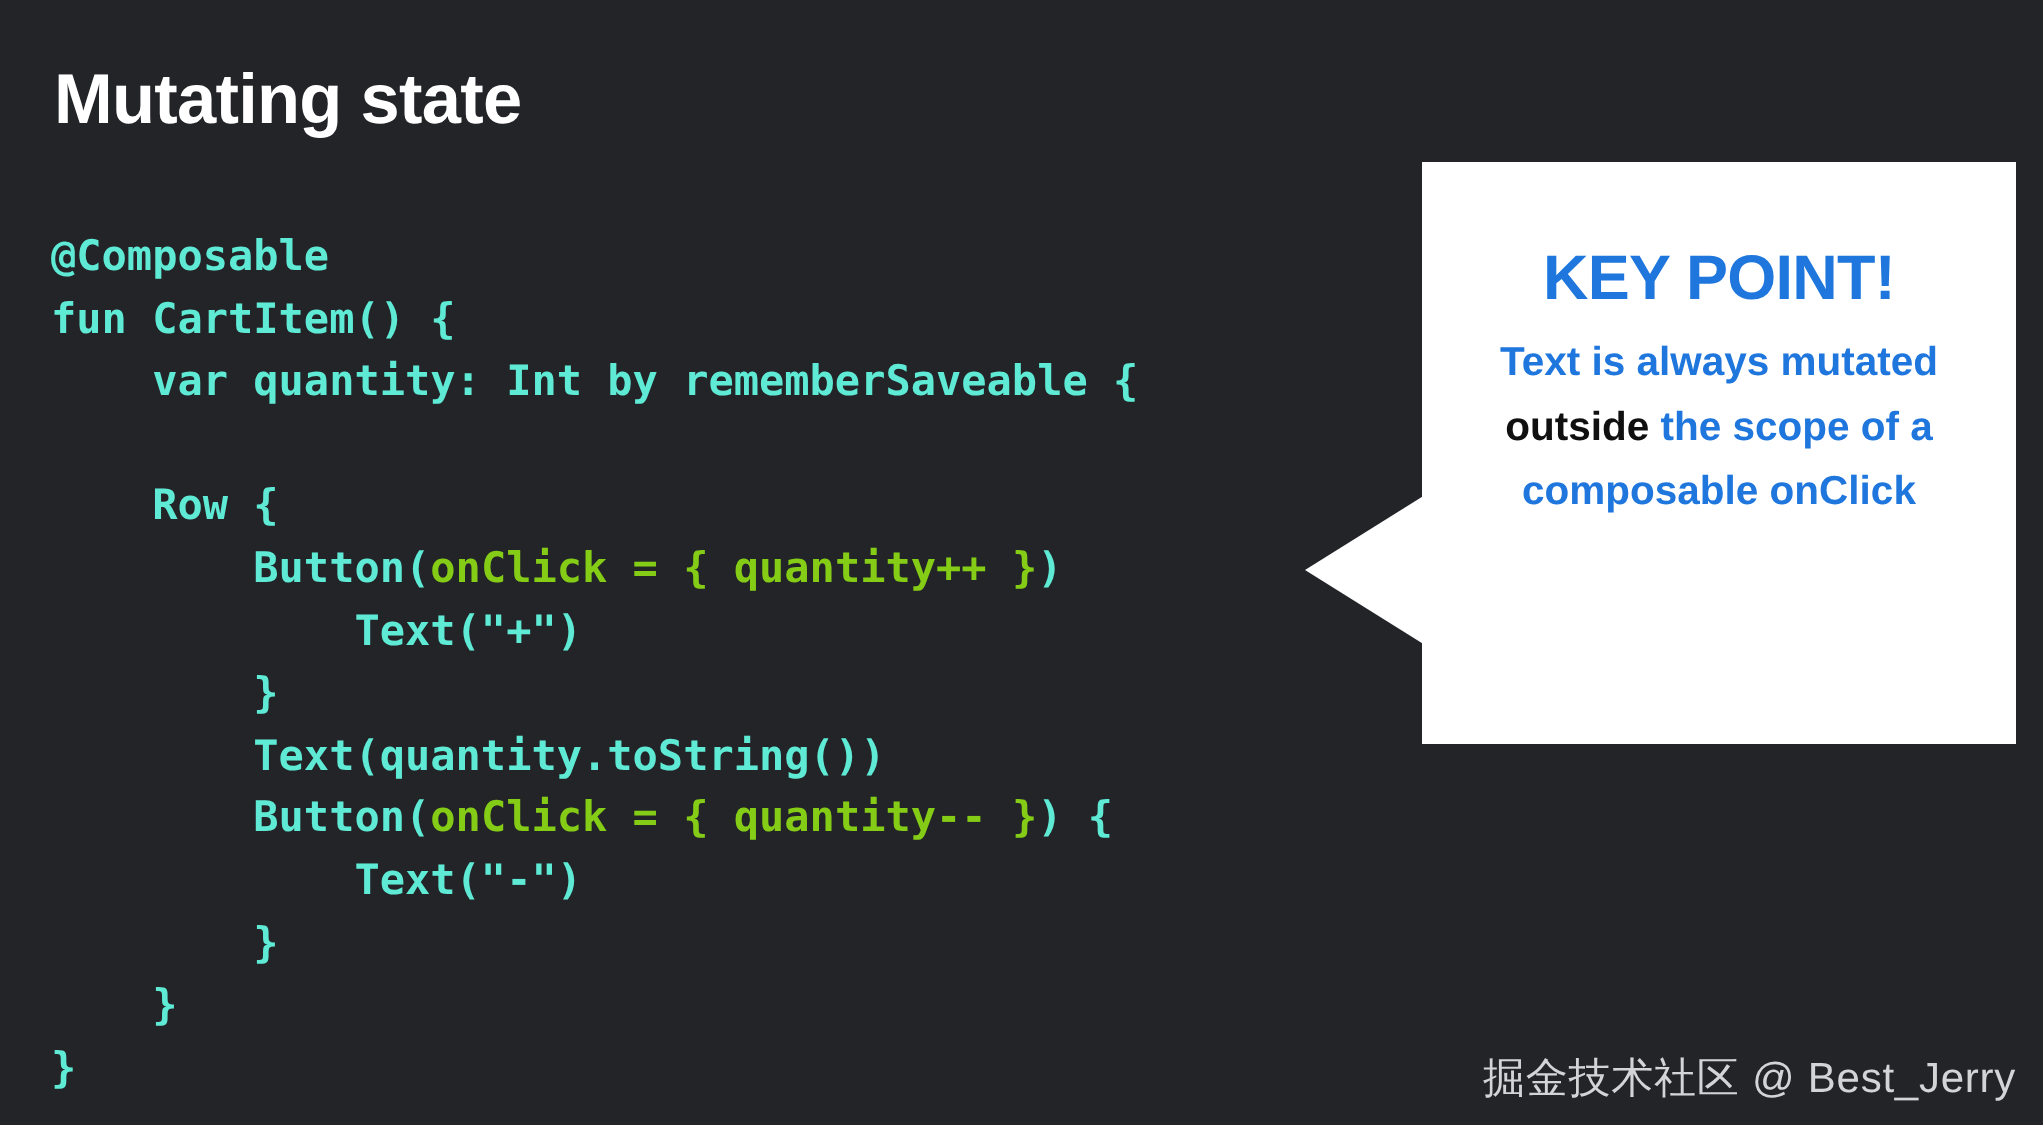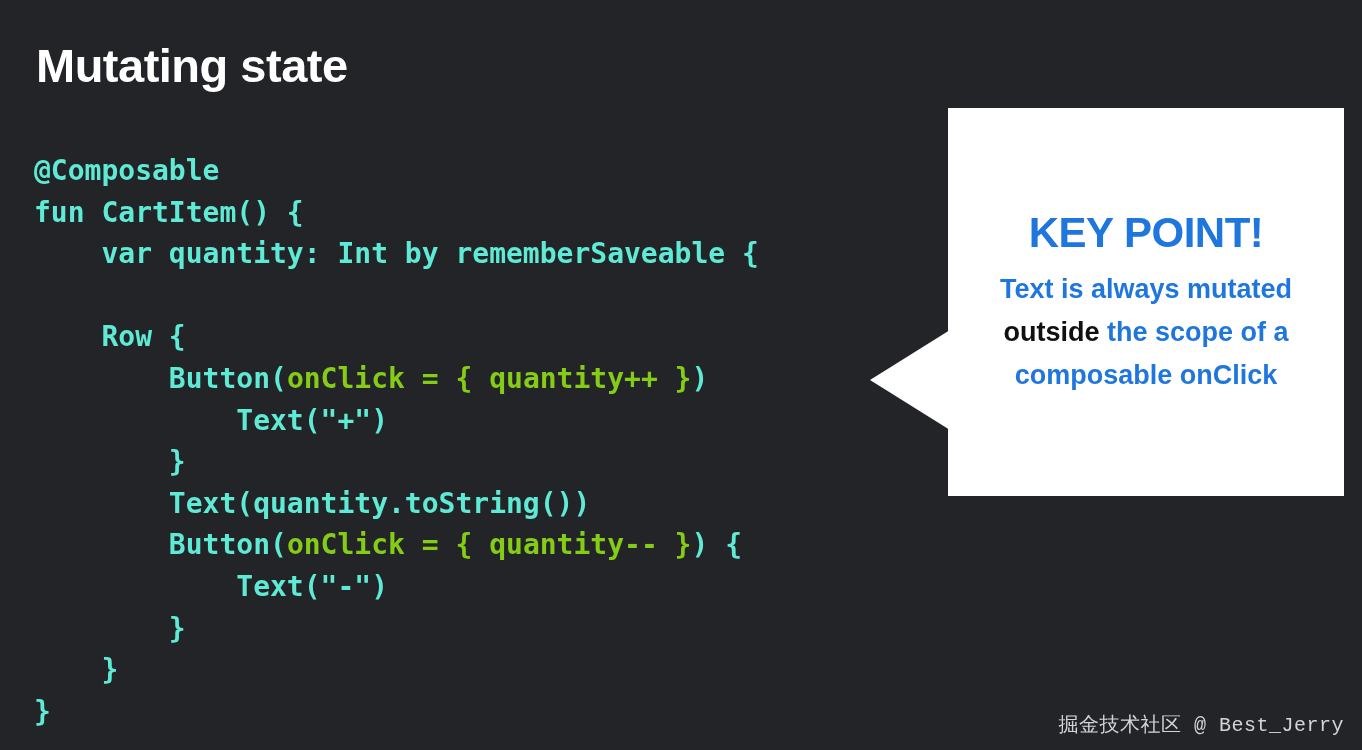--- a/index.html
+++ b/index.html
@@ -97,43 +97,42 @@
 
   #callout-heading {
     font-size: 42px;
     font-weight: bold;
     color: #1f77dd;
     letter-spacing: -0.5px;
     line-height: 1;
     margin-bottom: 14px;
     text-align: center;
     white-space: pre;
-    margin-top: 48px;
   }
 
   #callout-body {
     font-size: 27px;
     font-weight: bold;
     line-height: 43px;
     text-align: center;
     color: #1f77dd;
     max-width: 330px;
   }
 
   #callout-body .black {
     color: #101010;
   }
 
   
   #watermark {
     position: absolute;
     right: 18px;
     bottom: 12px;
-    font-family: Liberation Mono, monospace;
-    font-size: 20px;
+    font-family: Liberation Sans, sans-serif;
+    font-size: 28px;
     color: #d2d4d6;
     letter-spacing: 0.5px;
     white-space: pre;
   }
 </style>
 </head>
 <body>
 
 <div id="slide">
 

